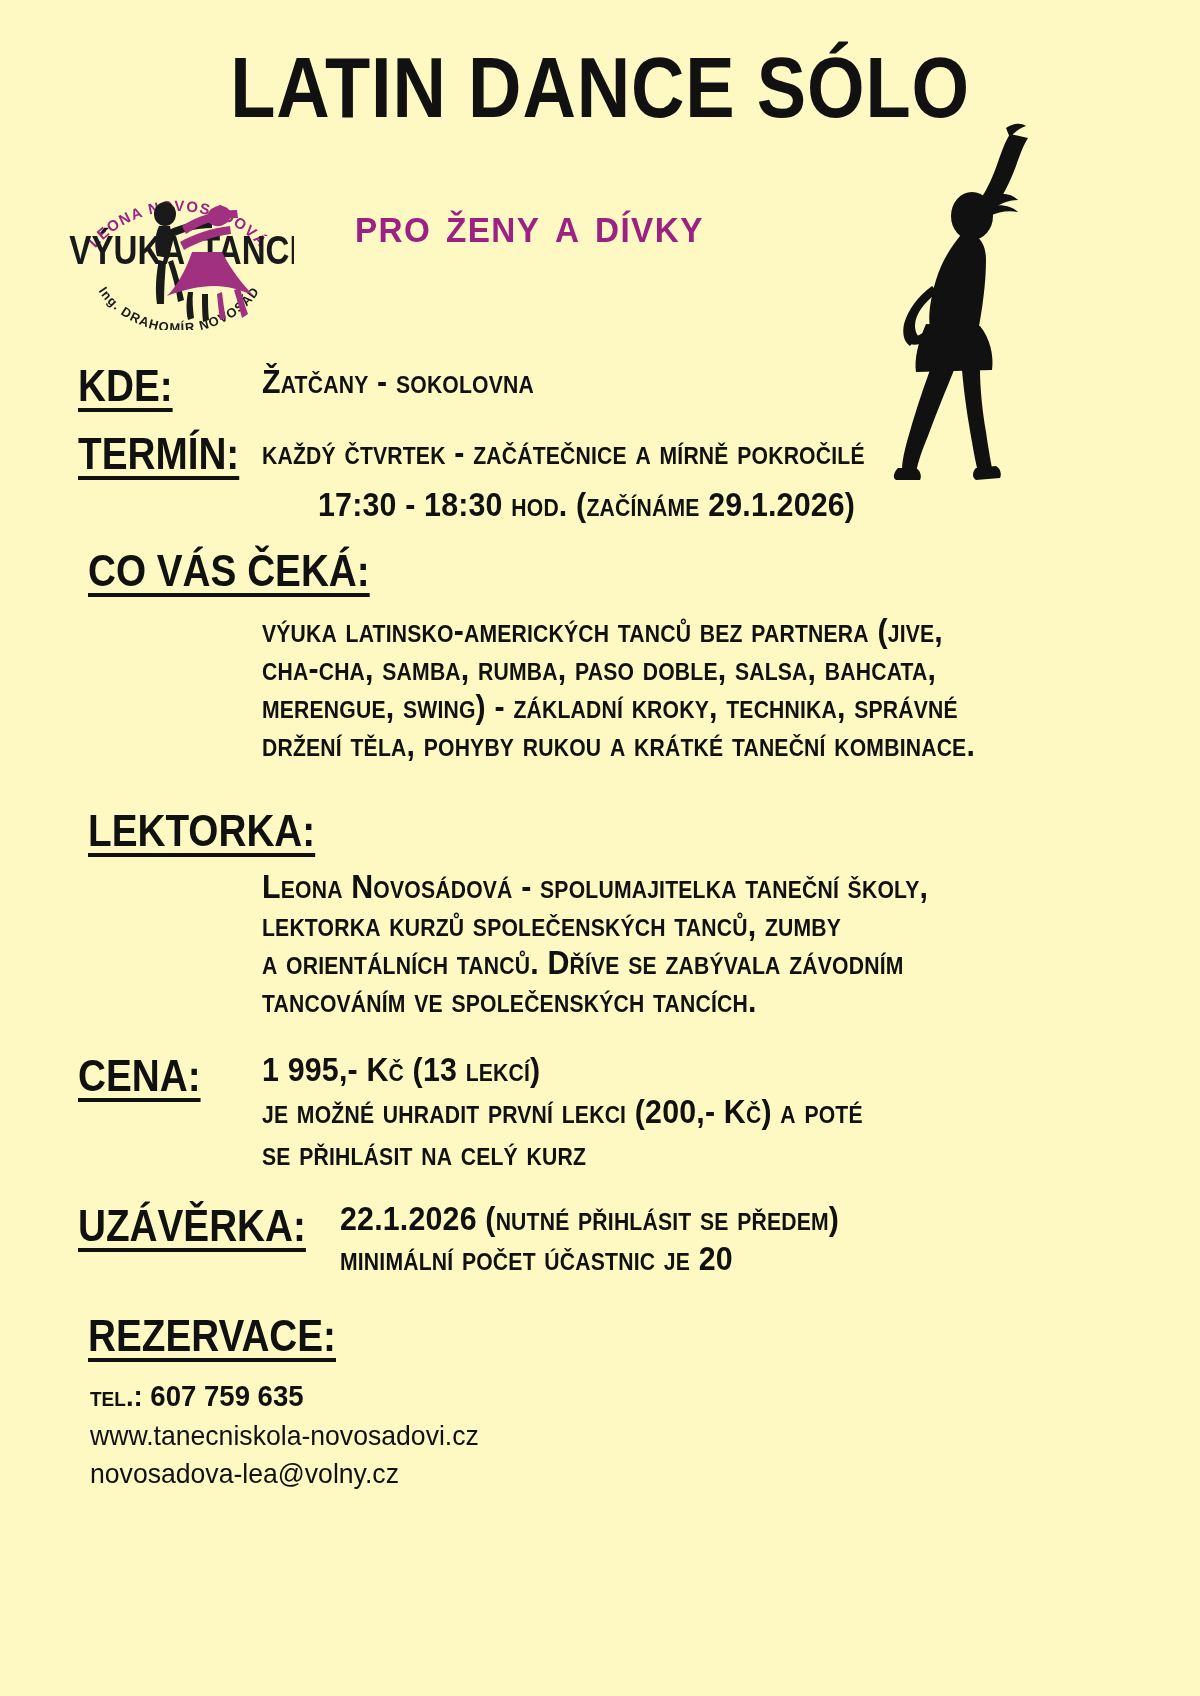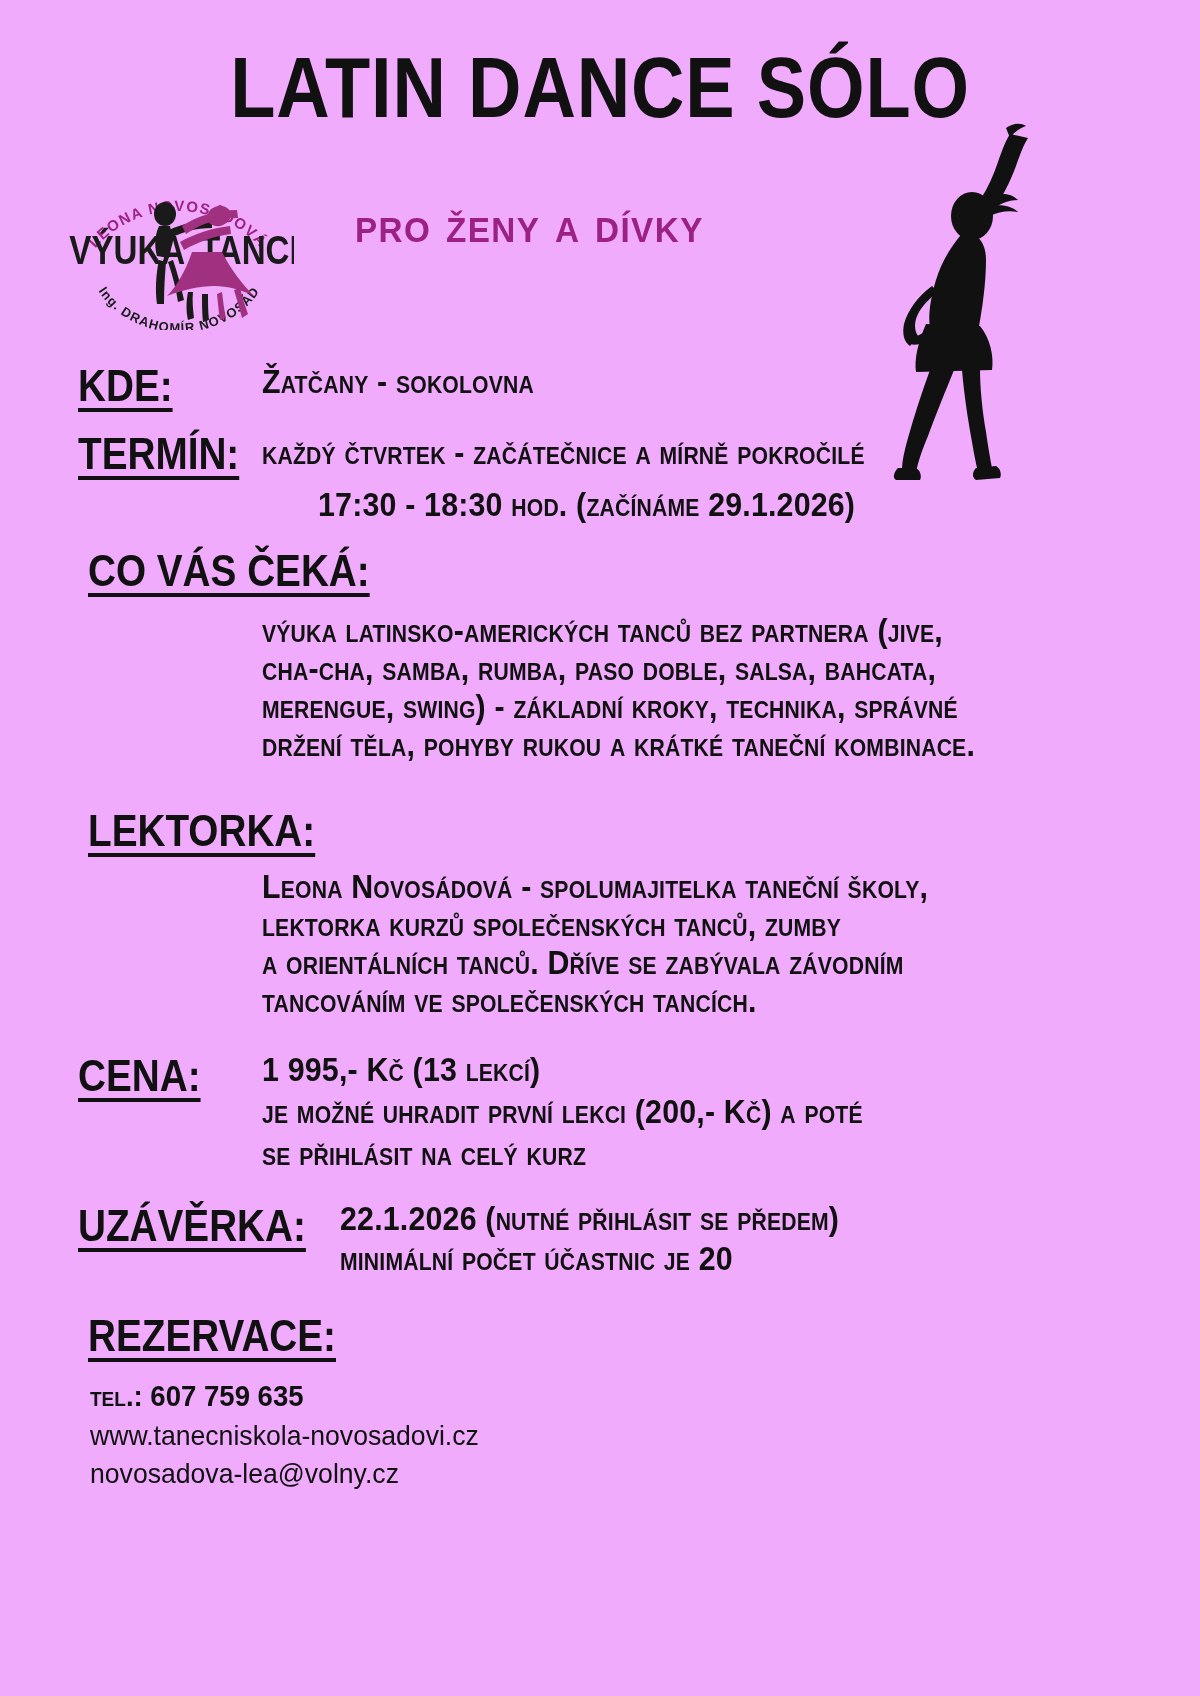--- a/index.html
+++ b/index.html
@@ -7,21 +7,21 @@
     padding: 0;
     background: #ffffff;
   }
   body {
     font-family: "Liberation Sans", sans-serif;
   }
   .poster {
     position: relative;
     width: 1200px;
     height: 1696px;
-    background: #f0abfc;
+    background: #fef9c3;
     overflow: hidden;
   }
 
   
   .title {
     position: absolute;
     left: 0;
     top: 38px;
     width: 1200px;
     text-align: center;

